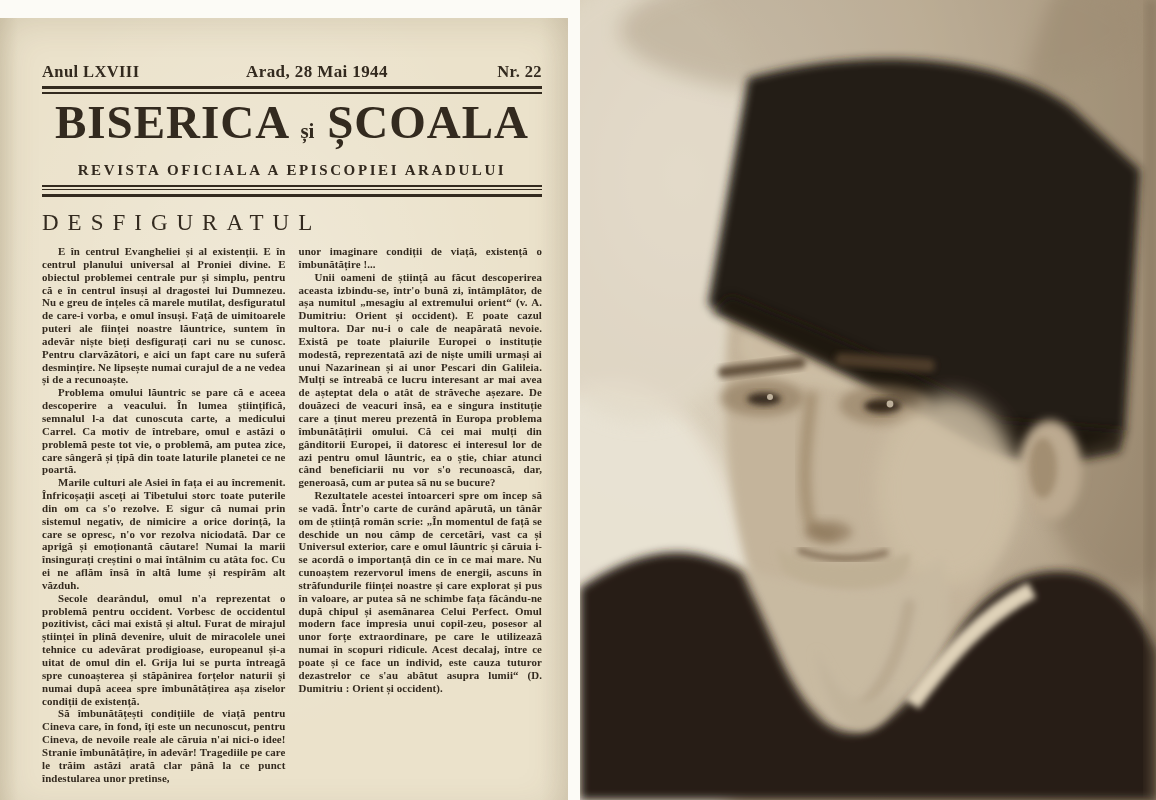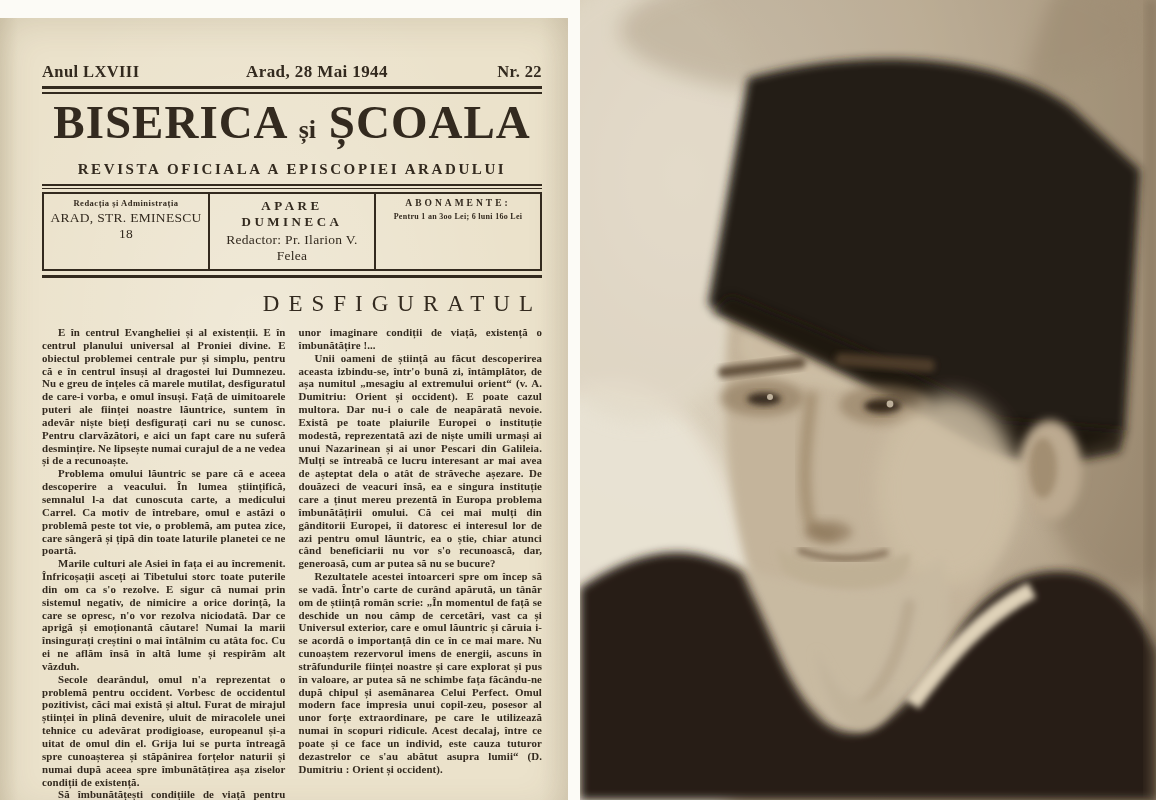--- a/index.html
+++ b/index.html
@@ -32,21 +32,21 @@
   }
   .issue-line .vol{width:170px;}
   .issue-line .dateline{flex:1;text-align:center;font-size:17px;}
   .issue-line .issue{width:120px;text-align:right;}
   .rule-double{height:3px;border-top:3px solid var(--ink);border-bottom:2px solid var(--ink);margin-top:4px;}
   .masthead-title{
     margin:6px 0 0 0;text-align:center;
     font-size:47px;line-height:44px;font-weight:bold;letter-spacing:1px;
     white-space:nowrap;
   }
-  .masthead-title .si{font-size:26px;letter-spacing:0;}
+  .masthead-title .si{font-size:21px;letter-spacing:0;}
   .masthead-subtitle{
     margin-top:9px;text-align:center;
     font-size:15px;font-weight:bold;letter-spacing:2.6px;
   }
   .rule-thin-double{height:2px;border-top:2px solid var(--ink);border-bottom:1px solid var(--ink);margin-top:6px;}
   .infobox{
     display:flex;border:2px solid var(--ink);border-top-width:2px;
     margin-top:3px;
   }
   .infobox .cell{
@@ -54,21 +54,21 @@
   }
   .infobox .cell + .cell{border-left:2px solid var(--ink);}
   .cell .small-label{font-size:8.5px;font-weight:bold;letter-spacing:.5px;}
   .cell .big-line{font-size:13.5px;letter-spacing:.3px;margin-top:2px;}
   .cell .spaced-line{font-size:13px;font-weight:bold;letter-spacing:3.5px;}
   .cell .abo-label{font-size:9.5px;font-weight:bold;letter-spacing:3px;}
   .cell .abo-detail{font-size:8px;font-weight:bold;margin-top:4px;letter-spacing:.3px;}
   .rule-heavy{height:3px;background:var(--ink);margin-top:4px;}
 
   .article-title{
-    margin:13px 0 9px 0;text-align:right;
+    margin:13px 0 9px 0;text-align:left;
     font-size:23px;font-weight:normal;letter-spacing:9px;
   }
   .cols{display:flex;gap:13px;}
   .col{flex:1;
     font-size:10.9px;line-height:12.85px;font-weight:bold;
     text-align:justify;letter-spacing:.1px;
   }
   .col p{margin:0;text-indent:16px;}
   .col p.cont{text-indent:0;}
 
@@ -93,34 +93,20 @@
         <span class="issue">Nr. 22</span>
       </div>
       <div class="rule-double"></div>
 
       <h1 class="masthead-title"><span>BISERICA</span> <span class="si">și</span> <span>ȘCOALA</span></h1>
 
       <div class="masthead-subtitle">REVISTA OFICIALA A EPISCOPIEI ARADULUI</div>
 
       <div class="rule-thin-double"></div>
 
-      <div class="infobox">
-        <div class="cell">
-          <div class="small-label">Redacția și Administrația</div>
-          <div class="big-line">ARAD, STR. EMINESCU 18</div>
-        </div>
-        <div class="cell">
-          <div class="spaced-line">APARE DUMINECA</div>
-          <div class="big-line">Redactor: Pr. Ilarion V. Felea</div>
-        </div>
-        <div class="cell">
-          <div class="abo-label">ABONAMENTE:</div>
-          <div class="abo-detail">Pentru 1 an 3oo Lei; 6 luni 16o Lei</div>
-        </div>
-      </div>
       <div class="rule-heavy"></div>
     </header>
 
     <h2 class="article-title">DESFIGURATUL</h2>
 
     <div class="cols">
       <div class="col">
         <p>E în centrul Evangheliei și al existenții. E în centrul planului universal al Proniei divine. E obiectul problemei centrale pur și simplu, pentru că e în centrul însuși al dragostei lui Dumnezeu. Nu e greu de înțeles că marele mutilat, desfiguratul de care-i vorba, e omul însuși. Față de uimitoarele puteri ale ființei noastre lăuntrice, suntem în adevăr niște bieți desfigurați cari nu se cunosc. Pentru clarvăzători, e aici un fapt care nu suferă desmințire. Ne lipsește numai curajul de a ne vedea și de a recunoaște.</p>
         <p>Problema omului lăuntric se pare că e aceea descoperire a veacului. În lumea științifică, semnalul l-a dat cunoscuta carte, a medicului Carrel. Ca motiv de întrebare, omul e astăzi o problemă peste tot vie, o problemă, am putea zice, care sângeră și țipă din toate laturile planetei ce ne poartă.</p>
         <p>Marile culturi ale Asiei în fața ei au încremenit. Înfricoșații asceți ai Tibetului storc toate puterile din om ca s'o rezolve. E sigur că numai prin sistemul negativ, de nimicire a orice dorință, la care se opresc, n'o vor rezolva niciodată. Dar ce aprigă și emoționantă căutare! Numai la marii însingurați creștini o mai întâlnim cu atâta foc. Cu ei ne aflăm însă în altă lume și respirăm alt văzduh.</p>

